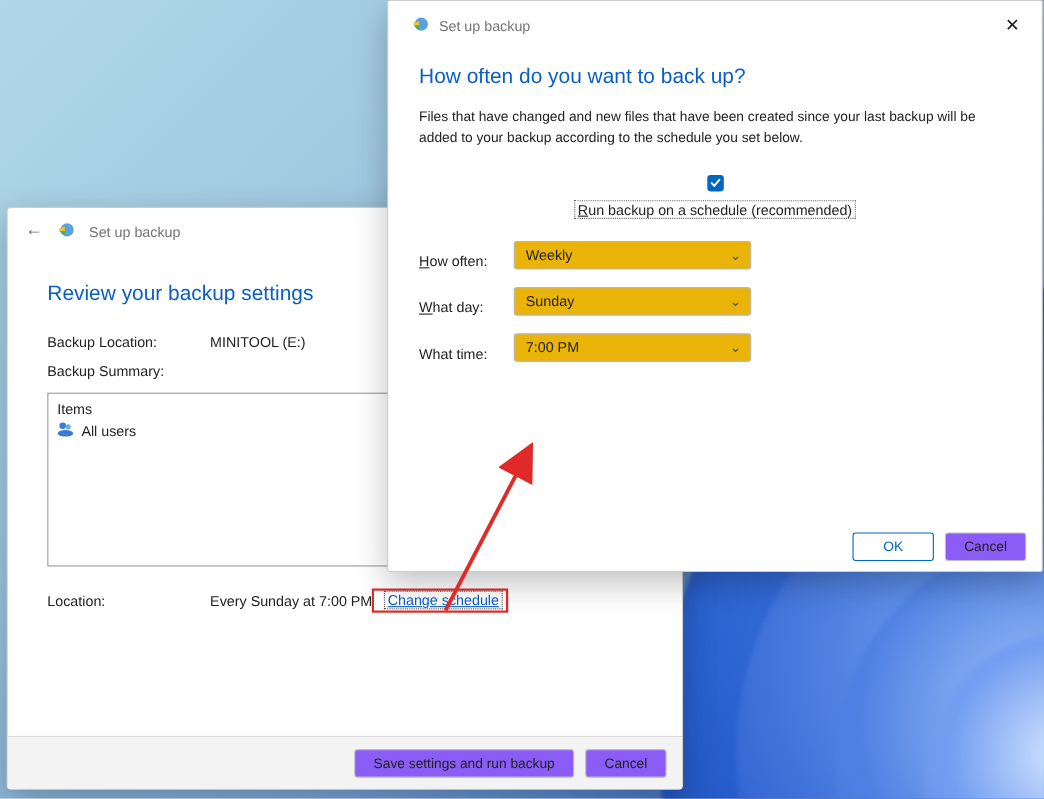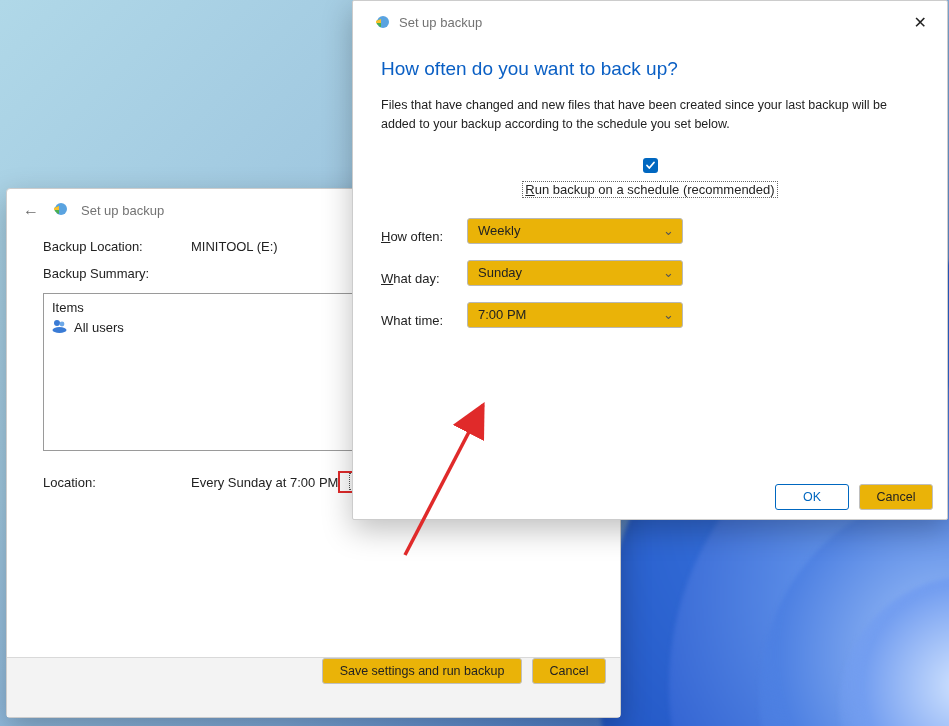--- a/index.html
+++ b/index.html
@@ -48,26 +48,26 @@
 
 .schedule-row { display: flex; align-items: center; font-size: 13px; color: #222; margin-top: 20px; }
 .schedule-row .kv-label { width: 148px; }
 .change-link {
   color: #0a5fc4; text-decoration: underline; margin-left: 6px;
   border: 1px dotted #555; padding: 0 2px;
 }
 .red-box { border: 2px solid #e02a2a; padding: 1px 3px; display: inline-block; line-height: 16px; }
 
 .back-footer {
-  position: absolute; bottom: 0; left: 0; right: 0; height: 60px;
+  position: absolute; bottom: 0; left: 0; right: 0; height: 48px;
   background: #f3f3f3; border-top: 1px solid #d9d9d9;
-  display: flex; align-items: flex-start; justify-content: flex-end; padding: 0 14px; gap: 10px;
+  display: flex; align-items: center; justify-content: flex-end; padding: 0 14px; gap: 10px;
 }
 .win-btn {
-  background: #eab308; border: 1px solid #bfbfbf; border-radius: 3px;
+  background: #8b5cf6; border: 1px solid #bfbfbf; border-radius: 3px;
   font-size: 12.5px; color: #222; height: 26px; padding: 0 14px;
   min-width: 74px;
 }
 .win-btn.wide { min-width: 200px; }
 
 
 .front-titlebar { display: flex; align-items: center; justify-content: space-between; padding: 10px 14px 6px 20px; }
 .front-title-left { display: flex; align-items: center; gap: 8px; }
 .close-x { font-size: 16px; font-weight: 400; color: #222; padding: 2px 6px; }
 
@@ -114,20 +114,21 @@
       <svg width="18" height="18" viewBox="0 0 18 18">
           <circle cx="10" cy="8" r="6" fill="#5aa3e0"></circle>
           <path d="M3 7 L8 5 L8 13 C8 13 3 11 3 7 Z" fill="#4caf50"></path>
           <path d="M3 7 L8 5 L8 9 L3 9 Z" fill="#fbc02d"></path>
         </svg>
     </span>
     <span class="title-text">Set up backup</span>
   </div>
 
   <div class="back-body">
+    <div class="section-heading">Review your backup settings</div>
 
     <div class="kv-row">
       <span class="kv-label">Backup Location:</span>
       <span class="kv-value">MINITOOL (E:)</span>
     </div>
 
     <div class="kv-row">
       <span class="kv-label">Backup Summary:</span>
     </div>
 

